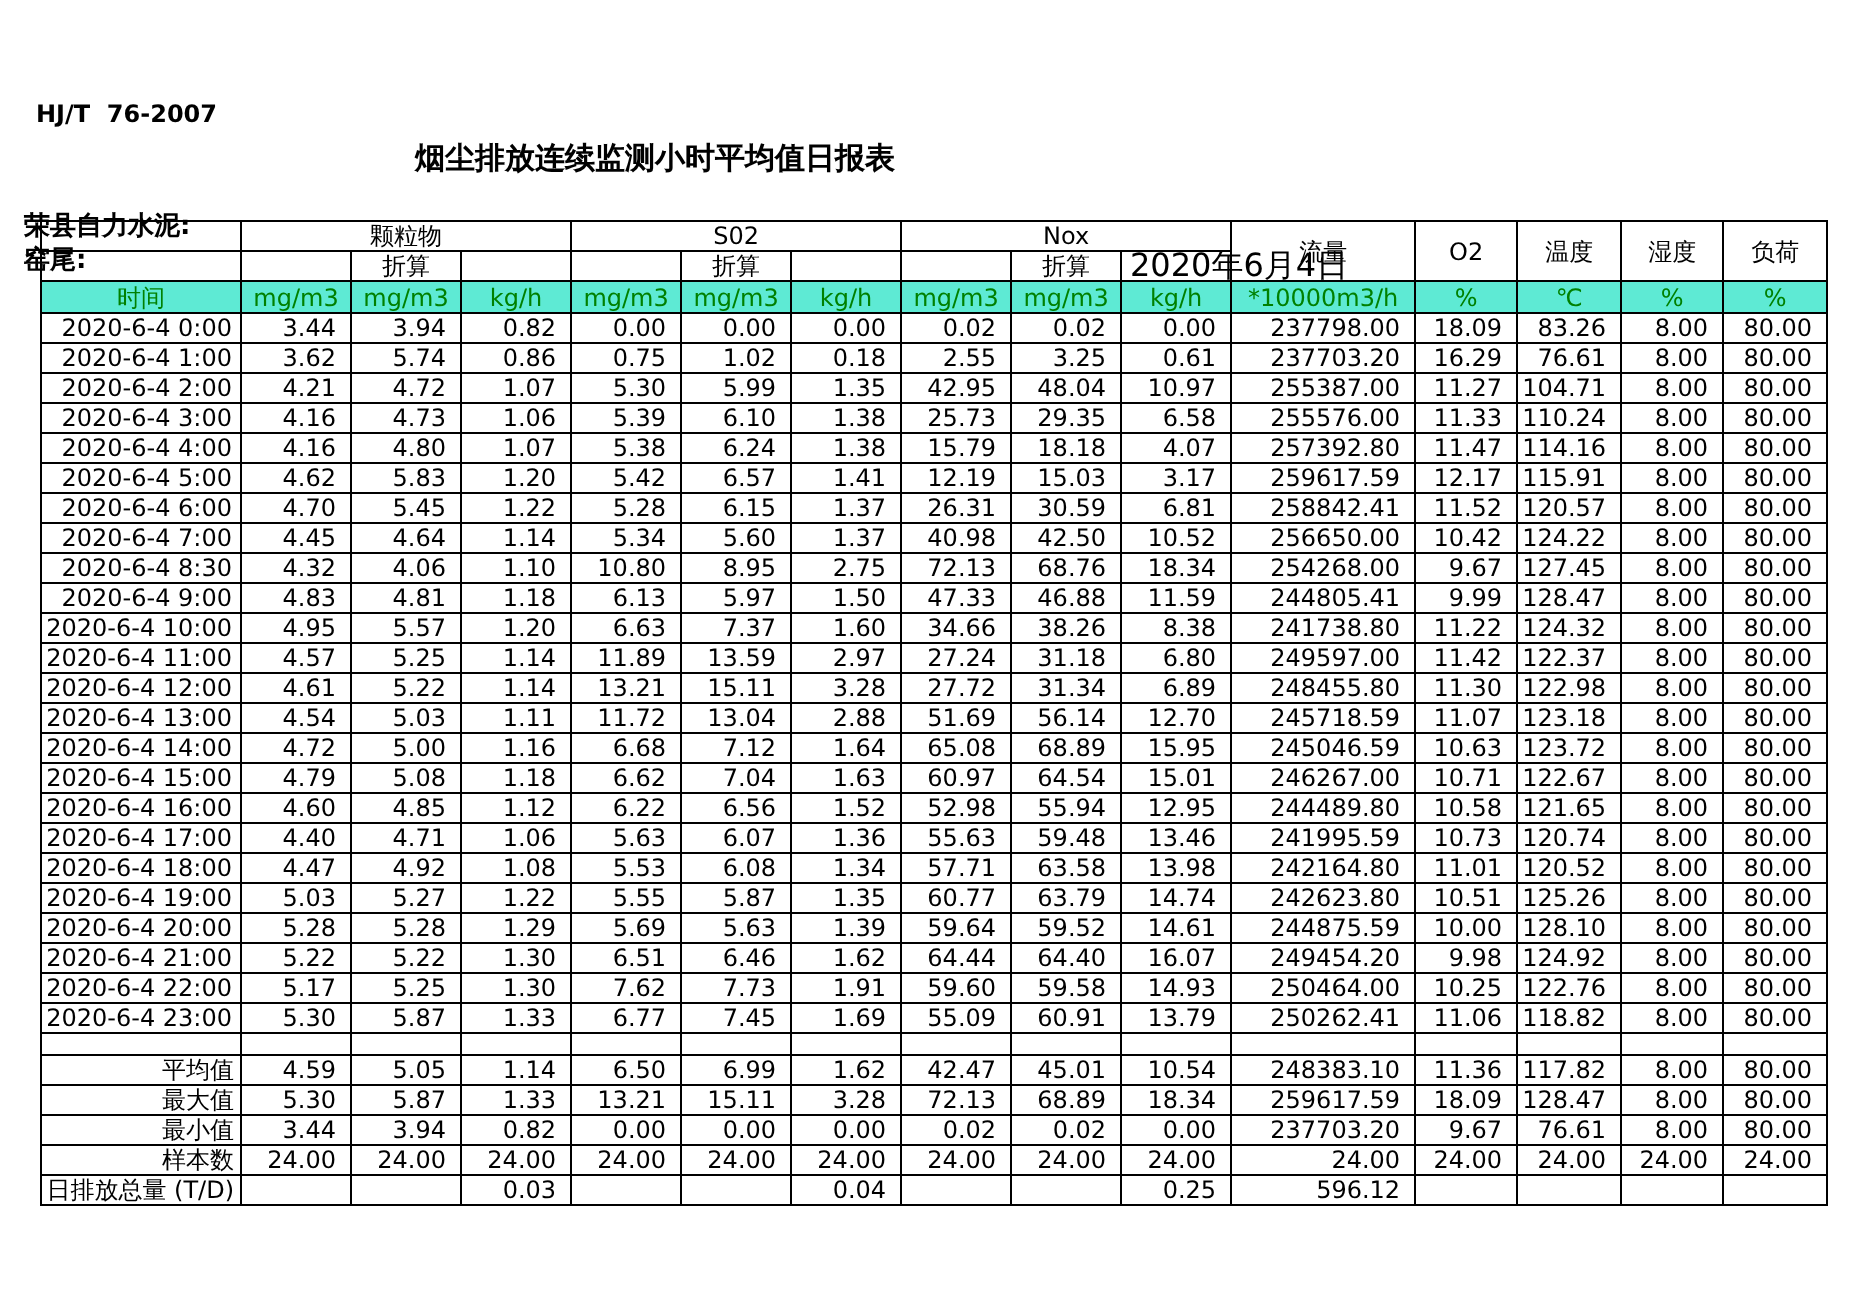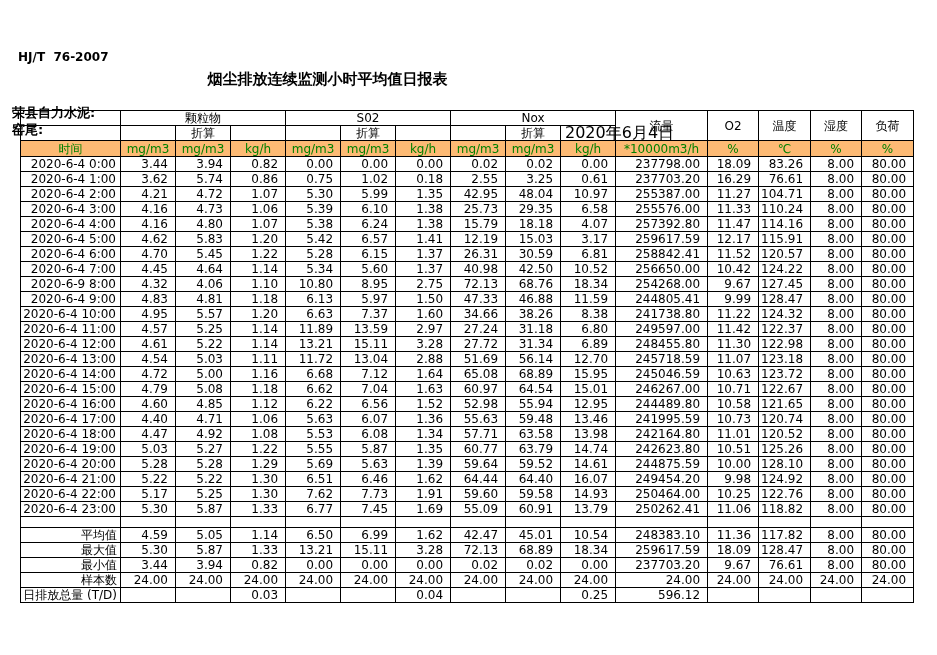--- a/index.html
+++ b/index.html
@@ -19,21 +19,21 @@
     position:absolute;left:20px;top:110px;
     border-collapse:collapse;table-layout:fixed;width:894px;border-radius:11px;
   }
   #report-table td{
     border:1px solid #000;height:14px;line-height:14px;
     padding:0 2px;overflow:hidden;font-size:12px;
     white-space:nowrap;
   }
   #report-table td.hdr{text-align:center;}
   #report-table td.green{
-    background:#fdba74;color:#008000;text-align:center;height:15px;
+    background:#5eead4;color:#008000;text-align:center;height:15px;
   }
   #report-table td.num{text-align:right;padding-right:7px;}
   #report-table td.time{text-align:right;padding-right:4px;}
   #report-table td.sum-label{position:relative;}
   #report-table td.sum-label span{
     position:absolute;right:3px;top:0;line-height:14px;white-space:nowrap;
   }
   #report-table tr.spacer td{height:10px;line-height:10px;}
 
   #note{left:12px;top:616px;font-size:11px;}
@@ -239,21 +239,21 @@
         <td class="num">40.98</td>
         <td class="num">42.50</td>
         <td class="num">10.52</td>
         <td class="num">256650.00</td>
         <td class="num">10.42</td>
         <td class="num">124.22</td>
         <td class="num">8.00</td>
         <td class="num">80.00</td>
       </tr>
       <tr>
-        <td class="time">2020-6-9 8:00</td>
+        <td class="time">2020-6-4 8:30</td>
         <td class="num">4.32</td>
         <td class="num">4.06</td>
         <td class="num">1.10</td>
         <td class="num">10.80</td>
         <td class="num">8.95</td>
         <td class="num">2.75</td>
         <td class="num">72.13</td>
         <td class="num">68.76</td>
         <td class="num">18.34</td>
         <td class="num">254268.00</td>

